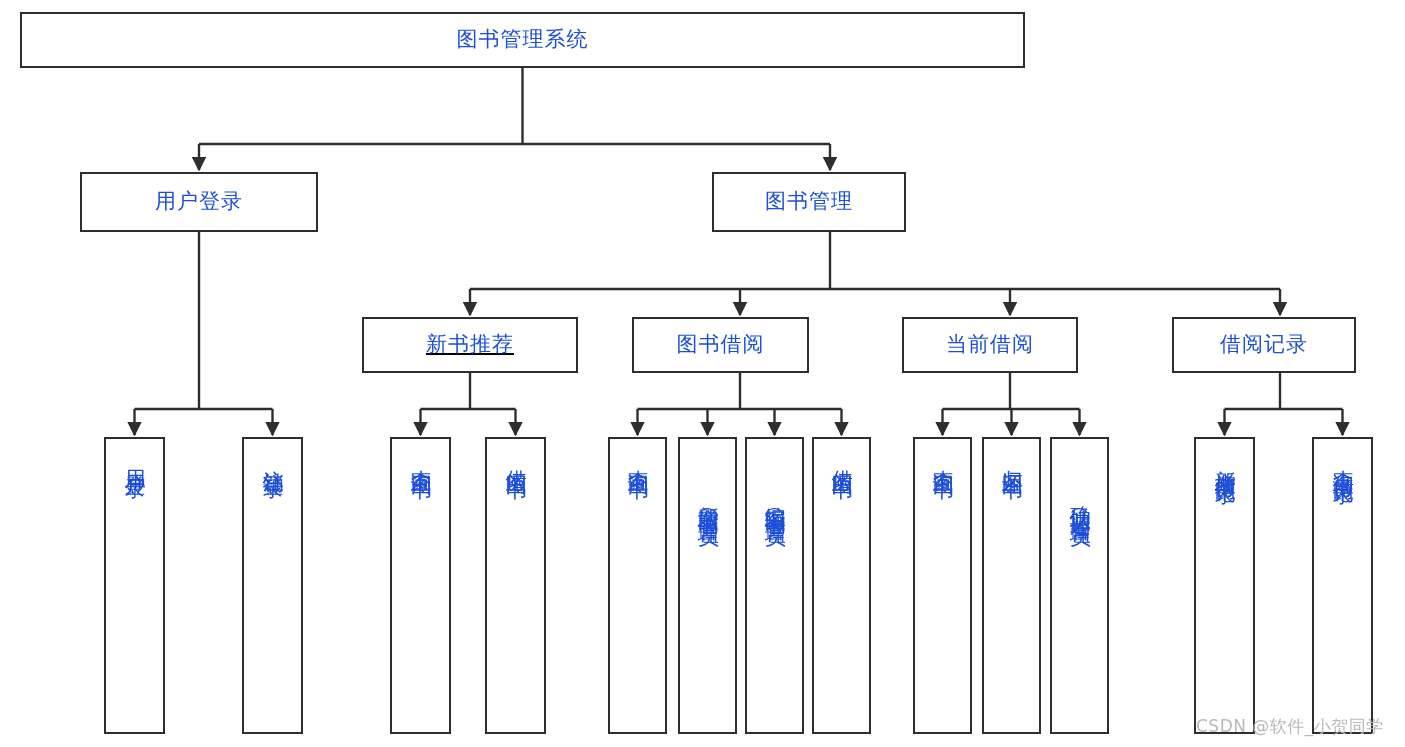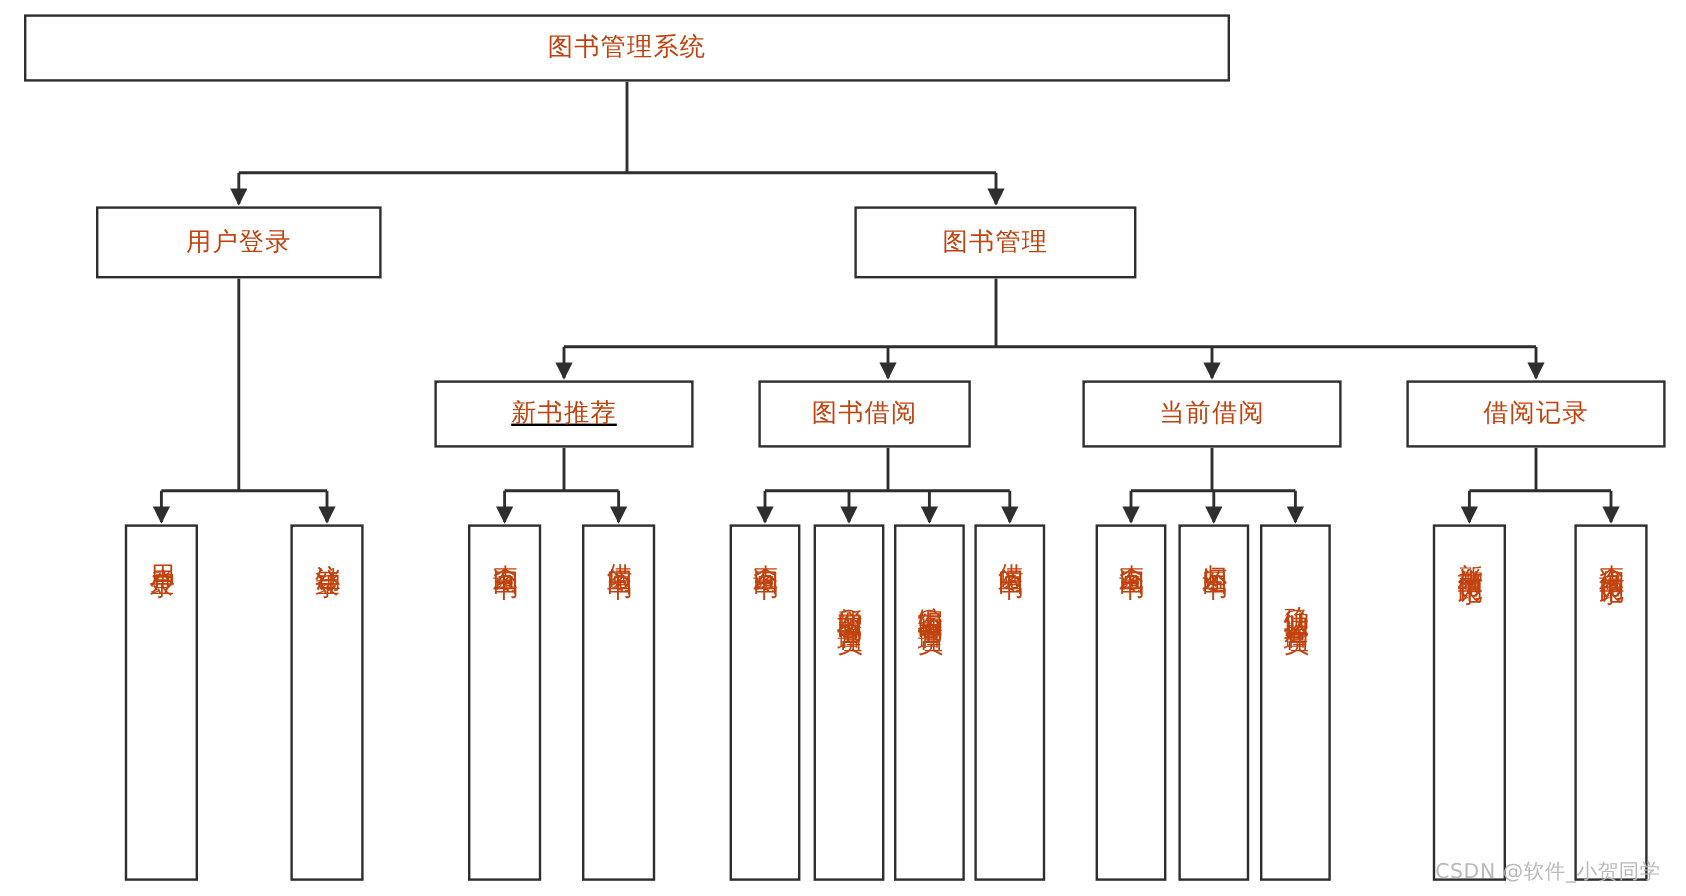--- a/index.html
+++ b/index.html
@@ -30,21 +30,21 @@
     position: absolute;
     box-sizing: border-box;
     background: #ffffff;
     border: 2px solid #2e2e2e;
     display: flex;
     align-items: center;
     justify-content: center;
     overflow: hidden;
   }
   .node .label {
-    color: #c2410c;
+    color: #1d4ed8;
     font-size: 21px;
     line-height: 1.22;
     letter-spacing: 1px;
     white-space: nowrap;
     text-align: center;
   }
   .node.vertical {
     align-items: flex-start;
     justify-content: center;
     padding-top: 14px;
@@ -116,33 +116,33 @@
         <path d="M 1342.5 409 L 1342.5 435" marker-end="url(#arrow)"></path>
       </g>
   </svg>
   <div id="node-layer">
       <div class="node" style="left: 20px; top: 12px; width: 1005px; height: 56px;">
         <span class="label">图书管理系统</span>
       </div>
       <div class="node" style="left: 80px; top: 172px; width: 238px; height: 60px;">
         <span class="label">用户登录</span>
       </div>
-      <div class="node" style="left: 712px; top: 172px; width: 235px; height: 60px;">
+      <div class="node" style="left: 712px; top: 172px; width: 194px; height: 60px;">
         <span class="label">图书管理</span>
       </div>
       <div class="node" style="left: 362px; top: 317px; width: 216px; height: 56px; text-decoration: underline;">
         <span class="label">新书推荐</span>
       </div>
       <div class="node" style="left: 632px; top: 317px; width: 177px; height: 56px;">
         <span class="label">图书借阅</span>
       </div>
-      <div class="node" style="left: 902px; top: 317px; width: 216px; height: 56px;">
+      <div class="node" style="left: 902px; top: 317px; width: 176px; height: 56px;">
         <span class="label">当前借阅</span>
       </div>
-      <div class="node" style="left: 1172px; top: 317px; width: 216px; height: 56px;">
+      <div class="node" style="left: 1172px; top: 317px; width: 184px; height: 56px;">
         <span class="label">借阅记录</span>
       </div>
       <div class="node vertical" style="left: 104px; top: 437px; width: 61px; height: 297px;">
         <span class="label">用户登录</span>
       </div>
       <div class="node vertical" style="left: 242px; top: 437px; width: 61px; height: 297px;">
         <span class="label">注销登录</span>
       </div>
       <div class="node vertical" style="left: 390px; top: 437px; width: 61px; height: 297px;">
         <span class="label">查询图书</span>

